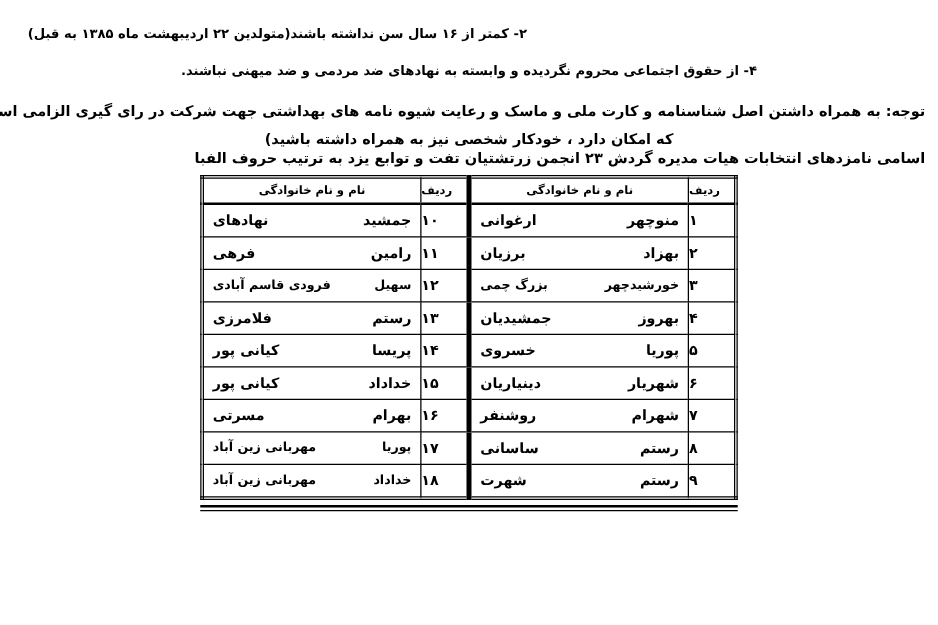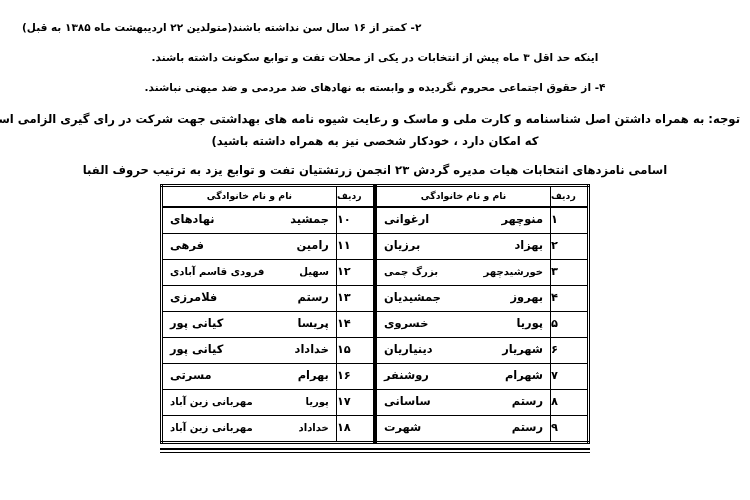--- a/index.html
+++ b/index.html
@@ -76,22 +76,20 @@
     text-align: justify;
     text-align-last: justify;
   }
   .note-line-2 {
     text-align: center;
     padding-top: 7px;
   }
 
   
   .table-caption {
-    margin-top: 13px;
-    text-align: center;
     font-size: 11.6px;
     font-weight: 700;
     direction: rtl;
     white-space: nowrap;
   }
 
   
   .table-wrap {
     margin: 7px auto 0 auto;
     width: 430px;
@@ -179,21 +177,20 @@
     color: #000;
   }
 </style>
 </head>
 <body>
 
 <div class="page">
 
   <div class="conditions">
     <div class="cond-line cond-2">۲- کمتر از ۱۶ سال سن نداشته باشند(متولدین ۲۲ اردیبهشت ماه ۱۳۸۵ به قبل)</div>
-    <div class="cond-line cond-3b">اینکه حد اقل ۳ ماه پیش از انتخابات در یکی از محلات تفت و توابع سکونت داشته باشند.</div>
     <div class="cond-line cond-4">۴- از حقوق اجتماعی محروم نگردیده و وابسته به نهادهای ضد مردمی و ضد میهنی نباشند.</div>
   </div>
 
   <div class="note-block">
     <div class="note-line note-line-1">توجه: به همراه داشتن اصل شناسنامه و کارت ملی و ماسک و رعایت شیوه نامه های بهداشتی جهت شرکت در رای گیری الزامی است.(تا جایی</div>
     <div class="note-line note-line-2">که امکان دارد ، خودکار شخصی نیز به همراه داشته باشید)</div>
   </div>
 
   <div class="table-caption">اسامی نامزدهای انتخابات هیات مدیره گردش ۲۳ انجمن زرتشتیان تفت و توابع یزد به ترتیب حروف الفبا</div>
 

